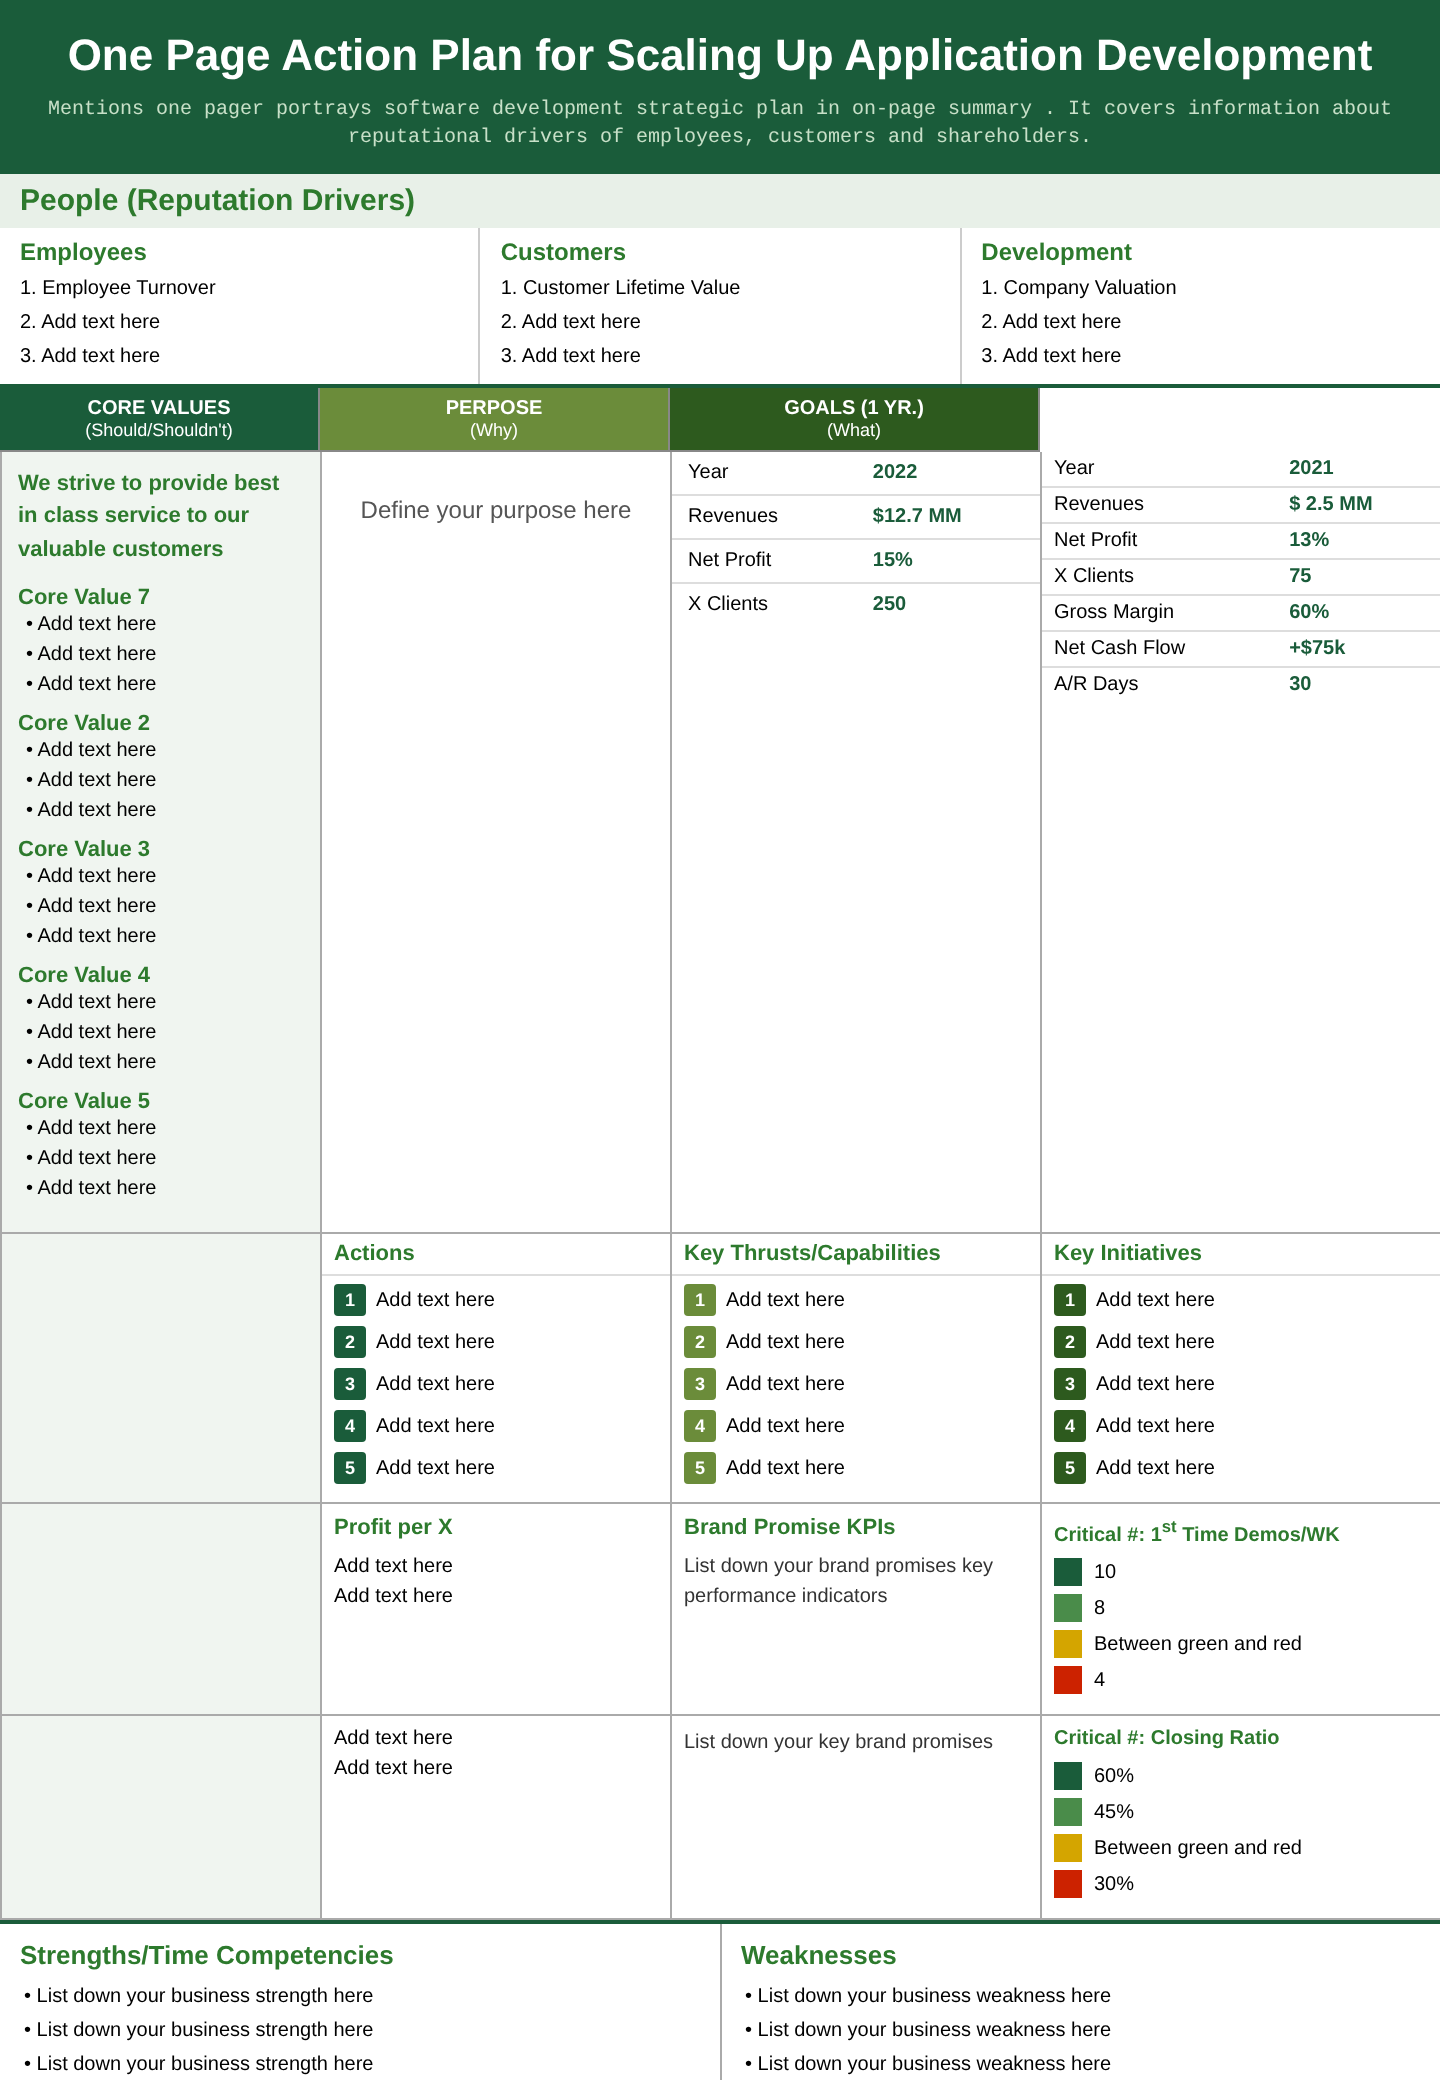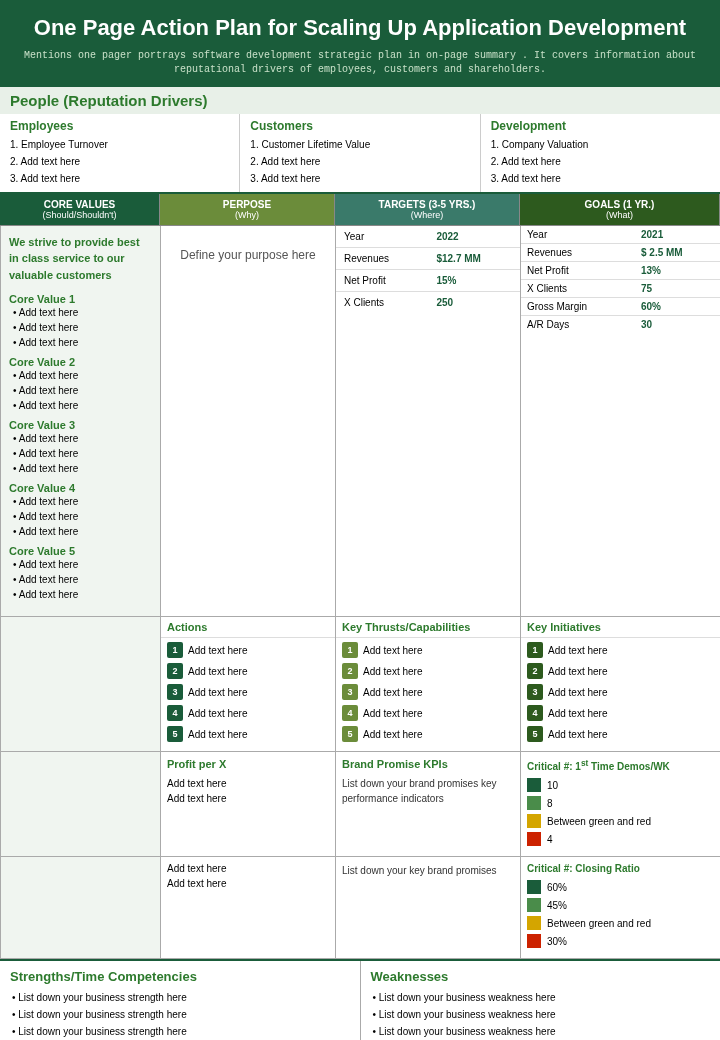--- a/index.html
+++ b/index.html
@@ -40,37 +40,33 @@
 
 <div style="display:grid;grid-template-columns:160px 175px 185px 200px;font-family:Arial,sans-serif;">
   <div style="background:#1a5c3a;color:#fff;text-align:center;padding:5px 4px;font-weight:bold;font-size:10px;border-right:1px solid #888;border-bottom:1px solid #888;">
     <div>CORE VALUES</div>
     <div style="font-weight:normal;font-size:9px;">(Should/Shouldn't)</div>
   </div>
   <div style="background:#6b8c3a;color:#fff;text-align:center;padding:5px 4px;font-weight:bold;font-size:10px;border-right:1px solid #888;border-bottom:1px solid #888;">
     <div>PERPOSE</div>
     <div style="font-weight:normal;font-size:9px;">(Why)</div>
   </div>
-  <div style="background:#3a7a6a;color:#fff;text-align:center;padding:5px 4px;font-weight:bold;font-size:10px;border-right:1px solid #888;border-bottom:1px solid #888;">
-    <div>TARGETS (3-5 YRS.)</div>
-    <div style="font-weight:normal;font-size:9px;">(Where)</div>
-  </div>
   <div style="background:#2d5a1e;color:#fff;text-align:center;padding:5px 4px;font-weight:bold;font-size:10px;border-right:1px solid #888;border-bottom:1px solid #888;">
     <div>GOALS (1 YR.)</div>
     <div style="font-weight:normal;font-size:9px;">(What)</div>
   </div>
 </div>
 
 <div style="display:grid;grid-template-columns:160px 175px 185px 200px;font-family:Arial,sans-serif;border-left:1px solid #aaa;">
 
   <div style="background:#f0f5f0;border-right:1px solid #aaa;border-bottom:1px solid #aaa;padding:8px;min-height:200px;">
     <div style="color:#2d7a2d;font-size:11px;font-weight:bold;line-height:1.5;margin-bottom:10px;">We strive to provide best in class service to our valuable customers</div>
 
     <div style="margin-bottom:6px;">
-      <div style="color:#2d7a2d;font-size:11px;font-weight:bold;">Core Value 1</div>
+      <div style="color:#2d7a2d;font-size:11px;font-weight:bold;">Core Value 7</div>
       <div style="font-size:10px;line-height:1.5;padding-left:4px;">• <span>Add text here</span></div>
       <div style="font-size:10px;line-height:1.5;padding-left:4px;">• Add text here</div>
       <div style="font-size:10px;line-height:1.5;padding-left:4px;">• Add text here</div>
     </div>
     <div style="margin-bottom:6px;">
       <div style="color:#2d7a2d;font-size:11px;font-weight:bold;">Core Value 2</div>
       <div style="font-size:10px;line-height:1.5;padding-left:4px;">• Add text here</div>
       <div style="font-size:10px;line-height:1.5;padding-left:4px;">• Add text here</div>
       <div style="font-size:10px;line-height:1.5;padding-left:4px;">• Add text here</div>
     </div>
@@ -138,20 +134,24 @@
       </tr>
       <tr>
         <td style="padding:3px 6px;border-bottom:1px solid #ddd;font-size:10px;font-family:Arial,sans-serif;">X Clients</td>
         <td style="padding:3px 6px;border-bottom:1px solid #ddd;font-size:10px;font-weight:bold;color:#1a5c3a;font-family:Arial,sans-serif;">75</td>
       </tr>
       <tr>
         <td style="padding:3px 6px;border-bottom:1px solid #ddd;font-size:10px;font-family:Arial,sans-serif;">Gross Margin</td>
         <td style="padding:3px 6px;border-bottom:1px solid #ddd;font-size:10px;font-weight:bold;color:#1a5c3a;font-family:Arial,sans-serif;">60%</td>
       </tr>
       <tr>
+        <td style="padding:3px 6px;border-bottom:1px solid #ddd;font-size:10px;font-family:Arial,sans-serif;">Net Cash Flow</td>
+        <td style="padding:3px 6px;border-bottom:1px solid #ddd;font-size:10px;font-weight:bold;color:#1a5c3a;font-family:Arial,sans-serif;">+$75k</td>
+      </tr>
+      <tr>
         <td style="padding:3px 6px;font-size:10px;font-family:Arial,sans-serif;">A/R Days</td>
         <td style="padding:3px 6px;font-size:10px;font-weight:bold;color:#1a5c3a;font-family:Arial,sans-serif;">30</td>
       </tr>
     </tbody>
       </table>
   </div>
 </div>
 
 <div style="display:grid;grid-template-columns:160px 175px 185px 200px;font-family:Arial,sans-serif;border-left:1px solid #aaa;">
 

